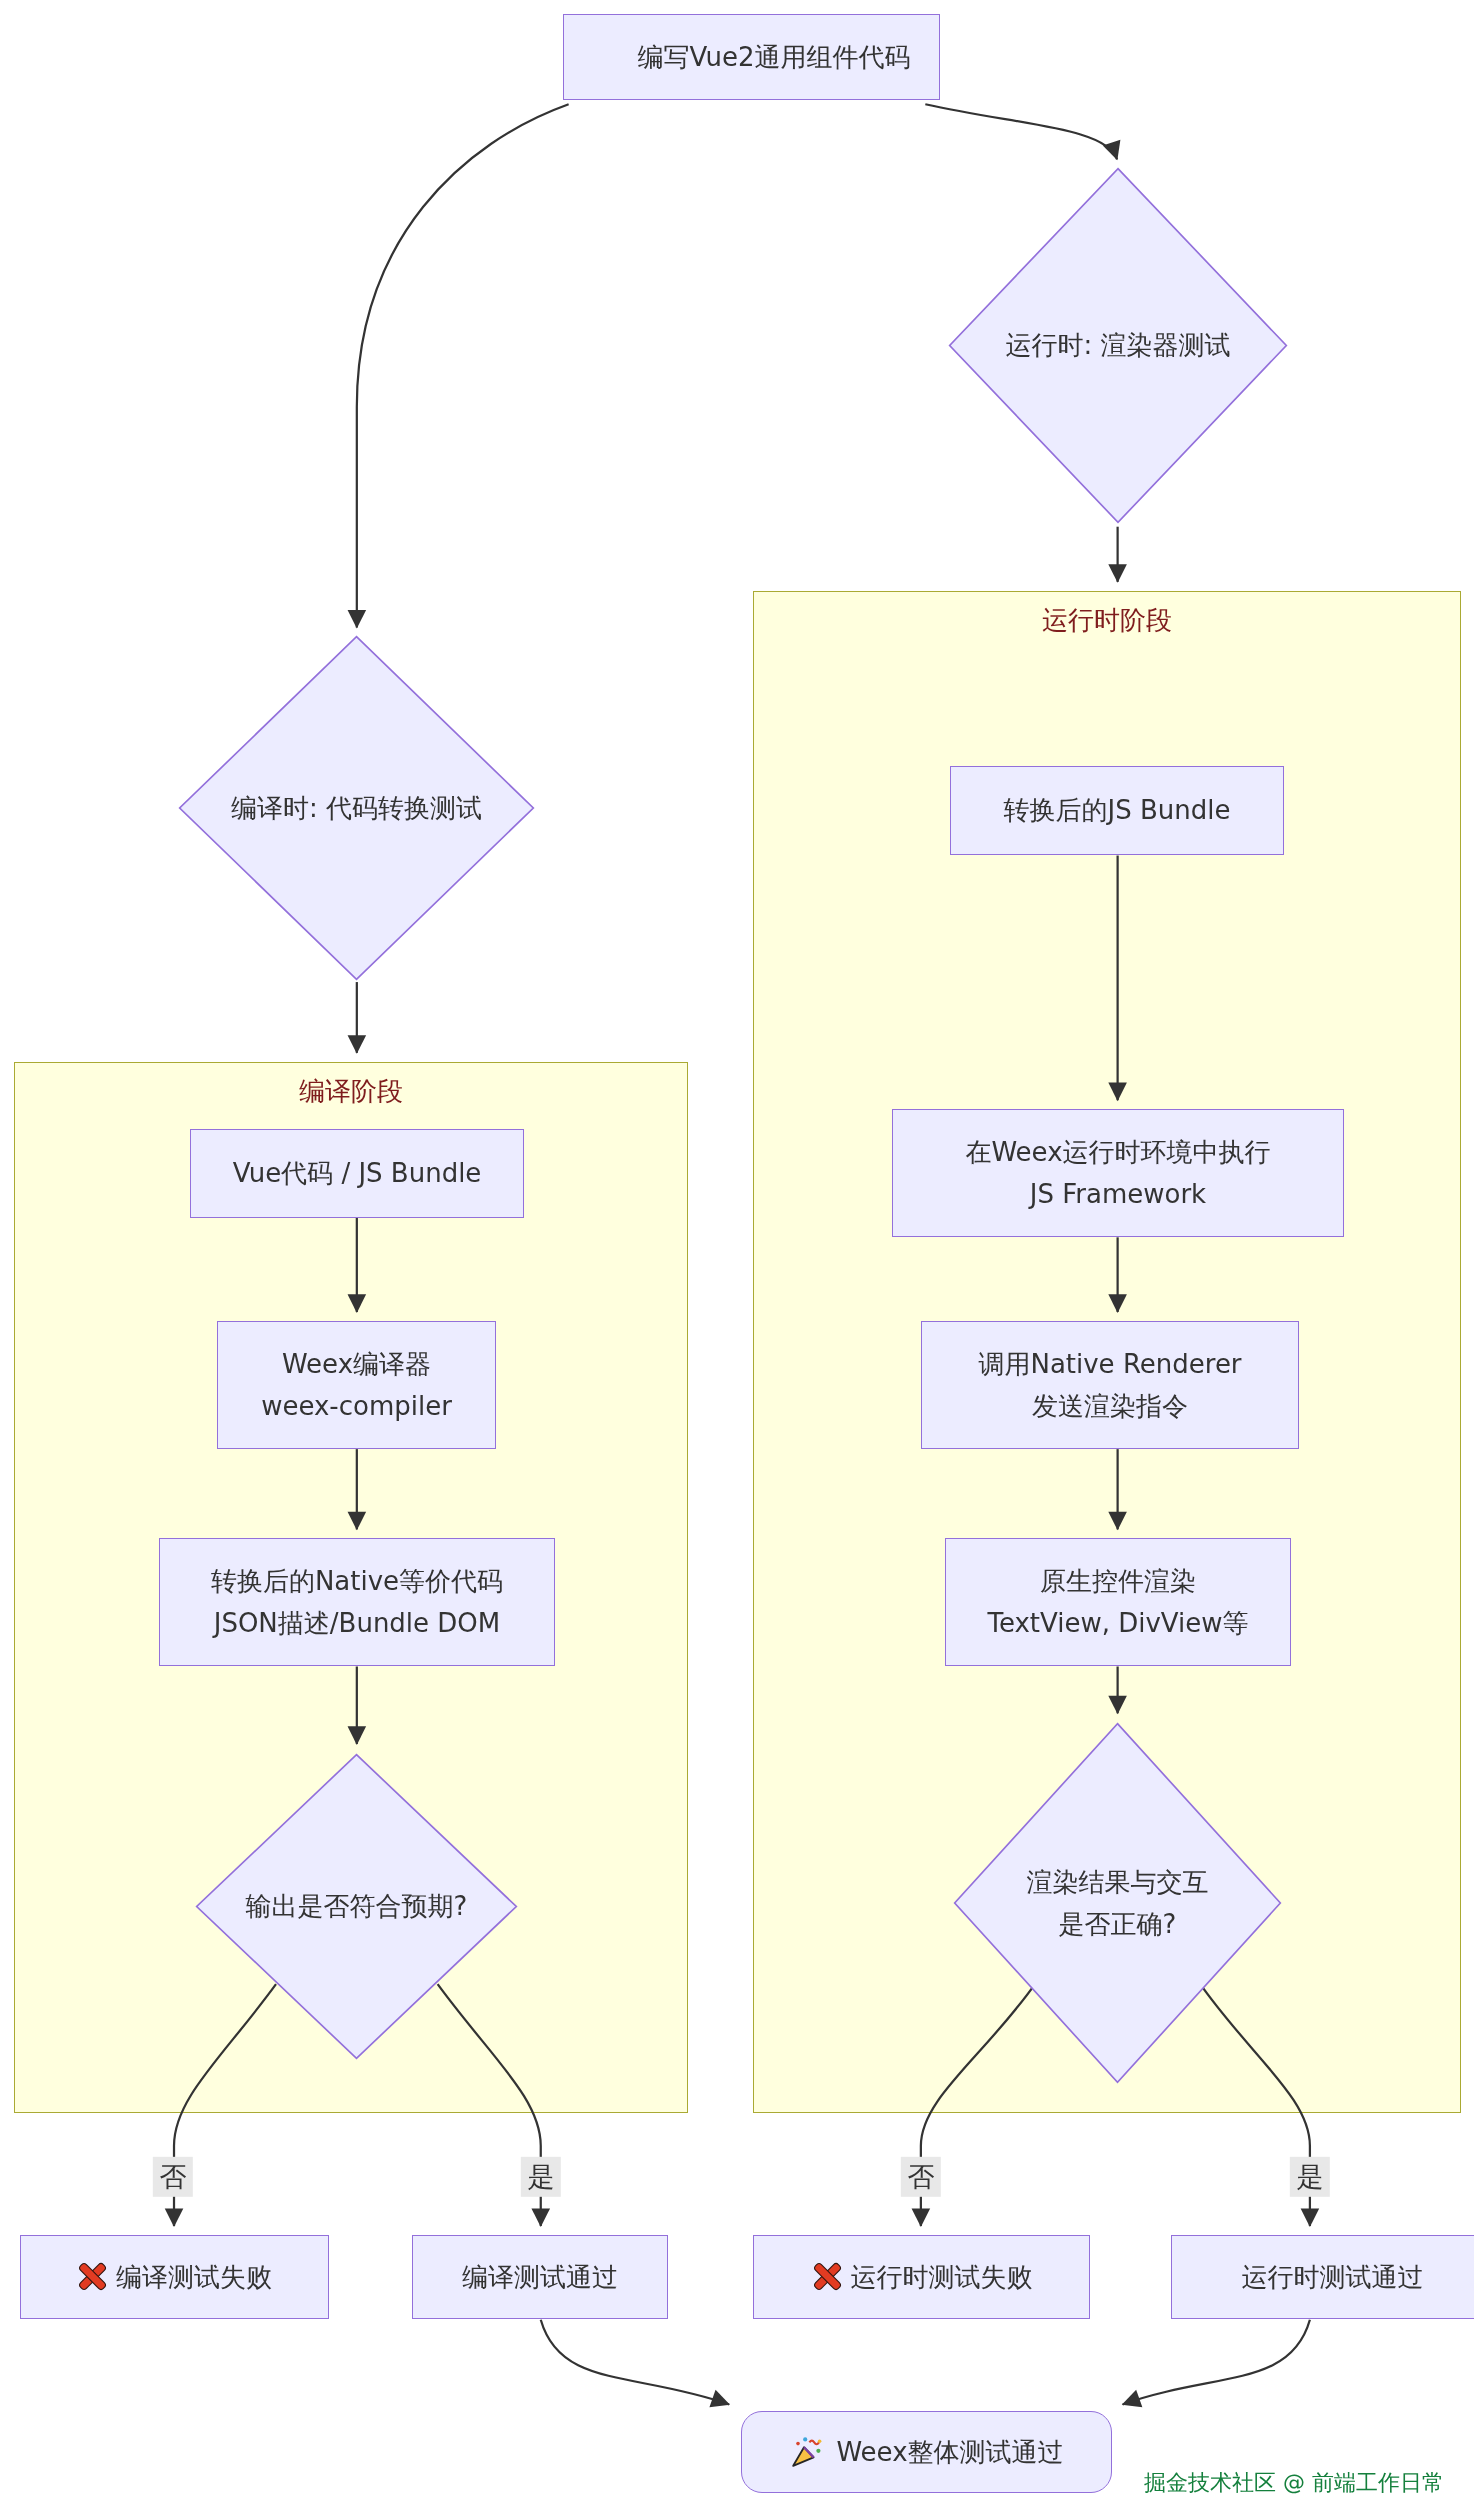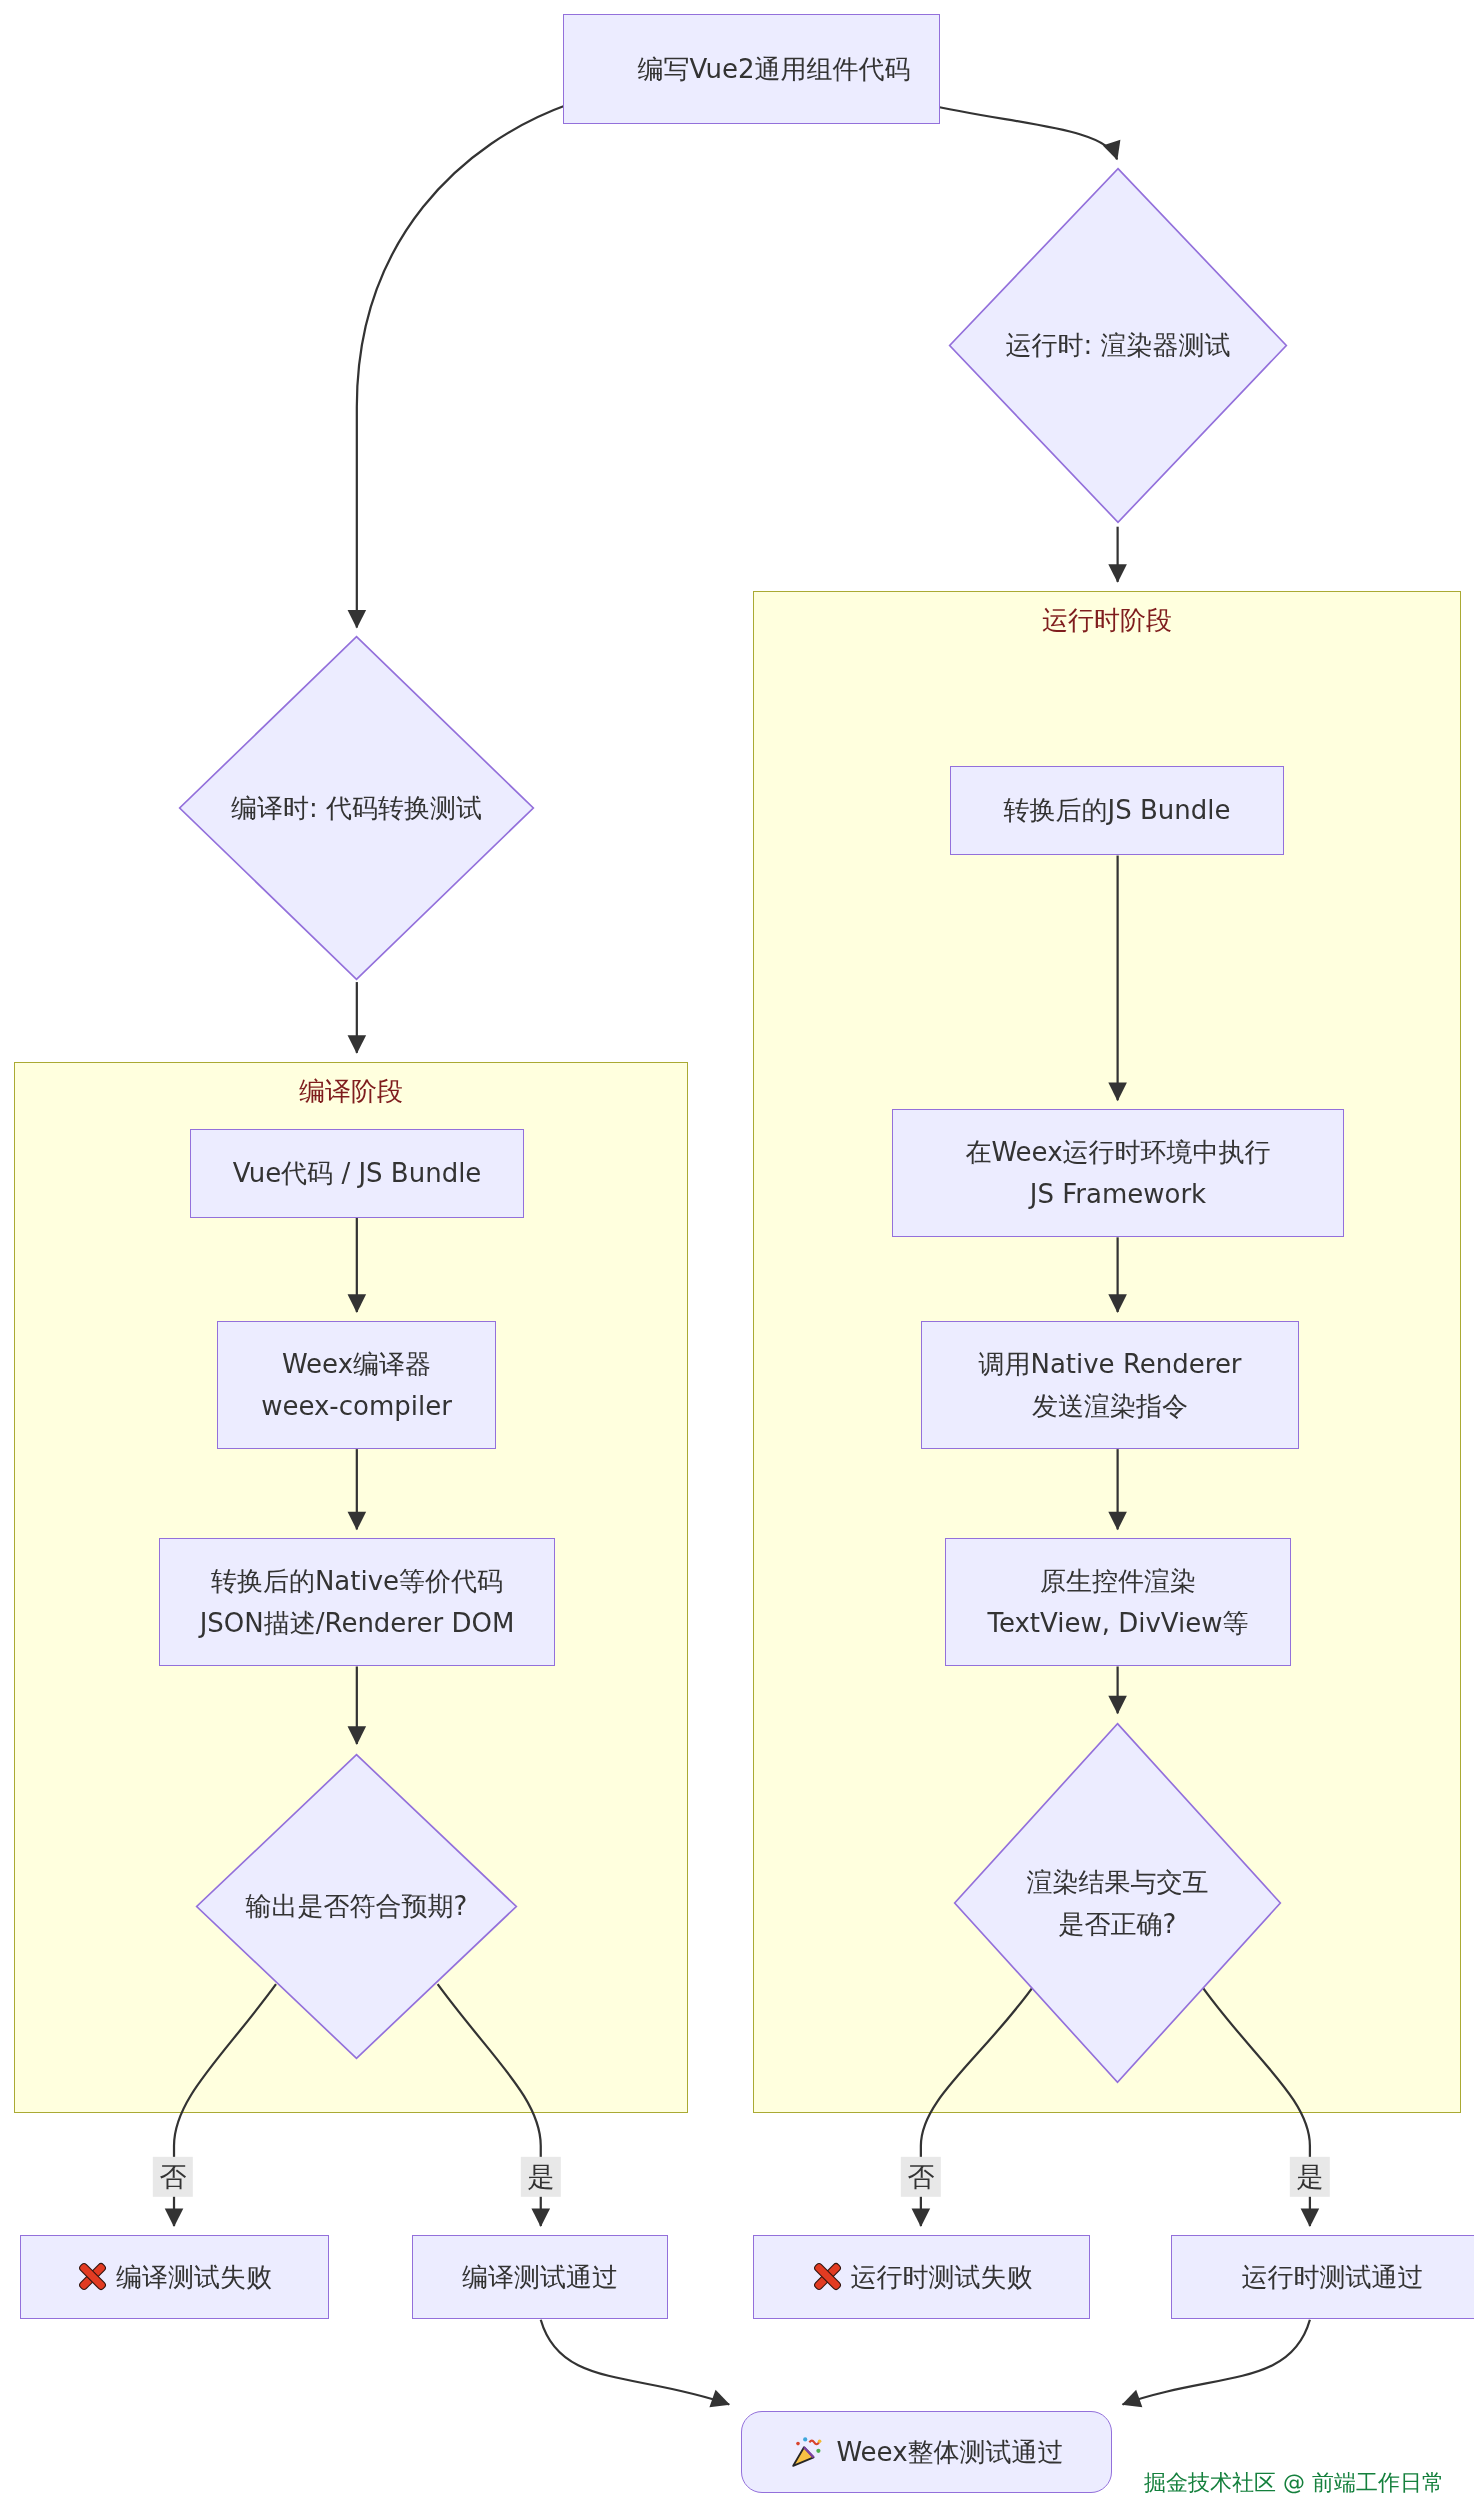--- a/index.html
+++ b/index.html
@@ -41,21 +41,21 @@
     background:#E23B22;border-radius:2.8px;box-shadow:0 0 0 1.1px #33150f;
   }
   .cross-icon::before{transform:rotate(45deg);}
   .cross-icon::after{transform:rotate(-45deg);}
   .party-icon{width:36px;height:36px;display:inline-block;flex:0 0 auto;}
   .watermark{
     position:absolute;right:31px;bottom:14.5px;font-size:22px;color:#15803d;
     text-shadow:1.1px 1.1px 0 #ffffff;z-index:5;
   }
   
-  #node-start{left:563px;top:14px;width:377px;height:110px;padding-left:45px;}
+  #node-start{left:563px;top:14px;width:377px;height:86px;padding-left:45px;}
   #dia-runtime-decision{left:948px;top:167px;width:340px;height:357px;}
   #dia-compile-decision{left:178px;top:635px;width:357px;height:346px;}
   #cluster-compile{left:14px;top:1062px;width:674px;height:1051px;}
   #cluster-runtime{left:753px;top:591px;width:708px;height:1522px;}
   #cluster-compile .cluster-title{top:11px;}
   #cluster-runtime .cluster-title{top:11px;}
   #node-vue-code{left:190px;top:1129px;width:334px;height:89px;}
   #node-weex-compiler{left:217px;top:1321px;width:279px;height:128px;}
   #node-native-code{left:159px;top:1538px;width:396px;height:128px;}
   #dia-output-check{left:195px;top:1753px;width:323px;height:307px;}
@@ -119,21 +119,21 @@
   <span>Vue代码 / JS Bundle</span>
 </div>
 
 <div class="node" id="node-weex-compiler">
   <span>Weex编译器</span>
   <span>weex-compiler</span>
 </div>
 
 <div class="node" id="node-native-code">
   <span>转换后的Native等价代码</span>
-  <span>JSON描述/Renderer DOM</span>
+  <span>JSON描述/Bundle DOM</span>
 </div>
 
 <div class="node" id="node-js-bundle">
   <span>转换后的JS Bundle</span>
 </div>
 
 <div class="node" id="node-js-exec">
   <span>在Weex运行时环境中执行</span>
   <span>JS Framework</span>
 </div>

